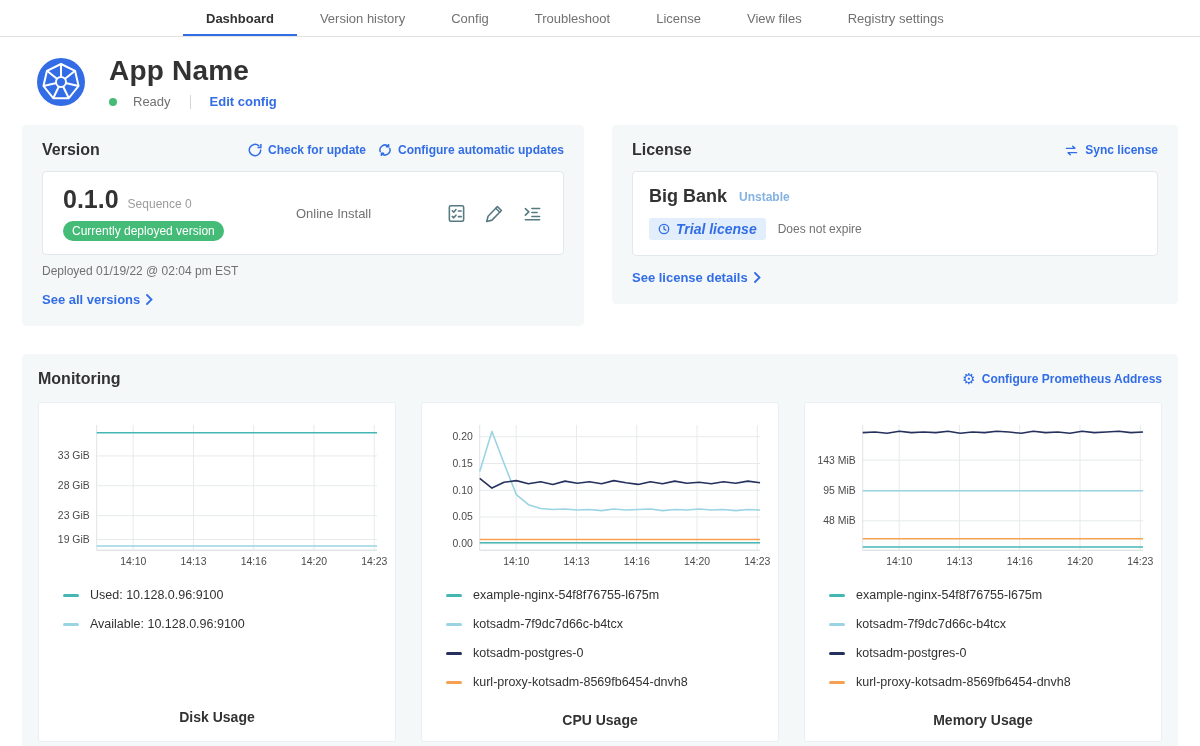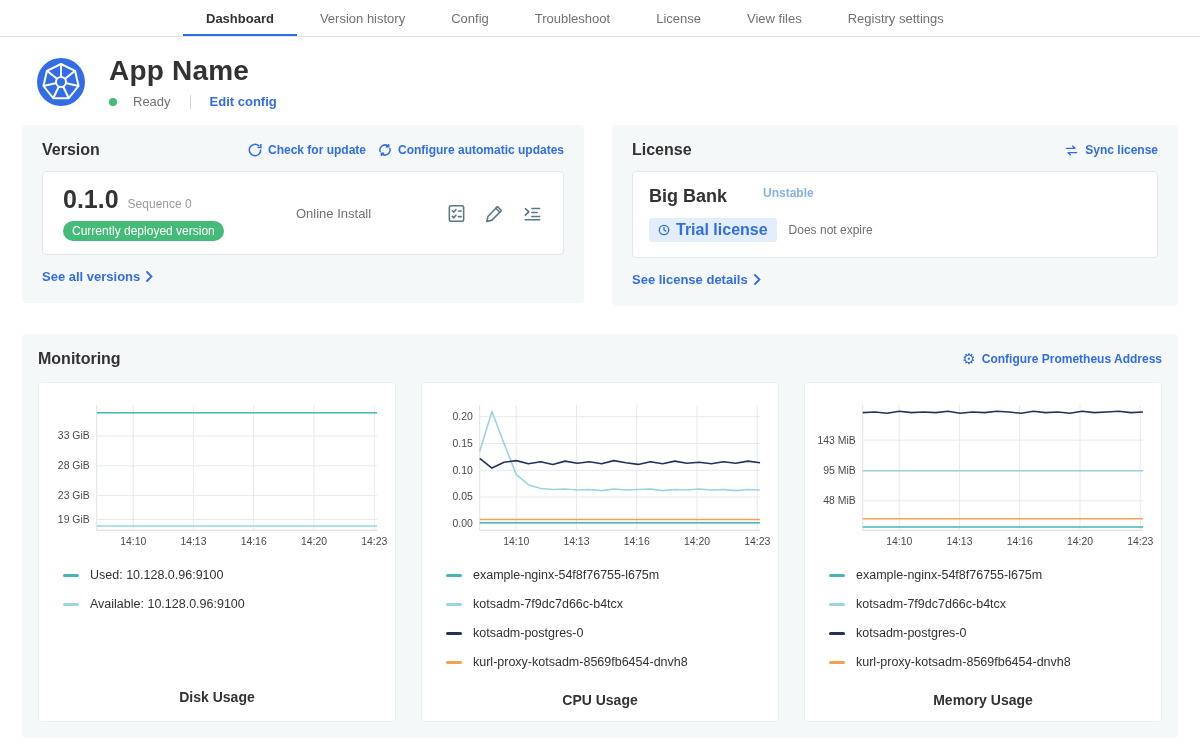--- a/index.html
+++ b/index.html
@@ -39,25 +39,25 @@
   .v-num { font-size:25px; font-weight:bold; }
   .v-seq { font-size:12px; color:#9b9b9b; margin-left:9px; }
   .badge-green { display:inline-block; background:#44bb77; color:#fff; font-size:12px; padding:3px 9px; border-radius:10px; margin-top:7px; }
   .v-mid { flex:1; font-size:13px; color:#717171; font-weight:normal; }
   .v-actions { display:flex; gap:17px; align-items:center; }
   .vicon { cursor:pointer; display:inline-flex; }
   .v-deployed { font-size:12px; color:#717171; margin-top:9px; }
   .see-link { display:inline-flex; align-items:center; gap:6px; margin-top:14px; }
 
   .license-inner { padding:14px 16px 15px 16px; }
-  .l-name-row { display:flex; align-items:flex-start;gap:24px; }
+  .l-name-row { display:flex; align-items:center; }
   .l-name { font-size:18px; font-weight:bold; }
   .l-channel { font-size:12px; color:#84b2e2; margin-left:12px; font-weight:bold; }
   .l-badges { display:flex; align-items:center; gap:12px; margin-top:11px; }
-  .badge-trial { display:inline-flex; align-items:center; gap:6px; background:#e2eefb; color:#326de6; font-size:16px; font-weight:bold; padding:3px 9px; border-radius:3px; }
+  .badge-trial { display:inline-flex; align-items:center; gap:6px; background:#e2eefb; color:#326de6; font-size:14px; font-weight:bold; padding:3px 9px; border-radius:3px;font-style:italic; }
   .l-expire { font-size:12px; color:#717171; }
 
   
   .monitoring { margin-top:28px; padding:16px 16px 16px 16px; }
   .gear { font-family:"DejaVu Sans", sans-serif; font-size:15px; color:#326de6; line-height:1; }
   .charts-row { display:flex; gap:25px; margin-top:14px; }
   .chart-card { flex:1; background:#fff; border:1px solid #eceff1; border-radius:3px; display:flex; flex-direction:column; height:340px; padding:14px 8px 16px 8px; }
   .chart-plot svg { width:100%; display:block; }
   .chart-plot text { font-family:"Liberation Sans", sans-serif; }
   .chart-legend { margin:12px 0 0 16px; }
@@ -160,20 +160,21 @@
           </span>
           <span class="vicon">
             <svg class="ic" width="21" height="21" viewBox="0 0 20 20" fill="none" stroke="#577981" stroke-width="1.5" stroke-linecap="round" stroke-linejoin="round">
               <path d="M3.2 5.4l3.3 3.1-3.3 3.1"></path>
               <path d="M9.4 5.2h7.4M9.4 9h5M9.4 12.8h7.4M3.2 16h13.6"></path>
             </svg>
           </span>
         </div>
       </div>
 
+      <div class="v-deployed">Deployed 01/19/22 @ 02:04 pm EST</div>
 
       <a class="link link-md see-link">
         <span>See all versions</span>
         <svg class="ic" width="7" height="11" viewBox="0 0 7 11">
           <path d="M1 1l4.5 4.5L1 10" stroke="#326de6" stroke-width="1.8" fill="none" stroke-linecap="round"></path>
         </svg>
       </a>
     </section>
 
     <section class="card license-card">

